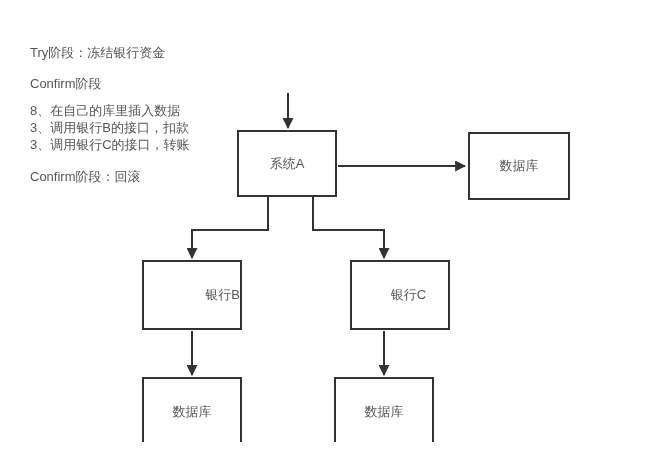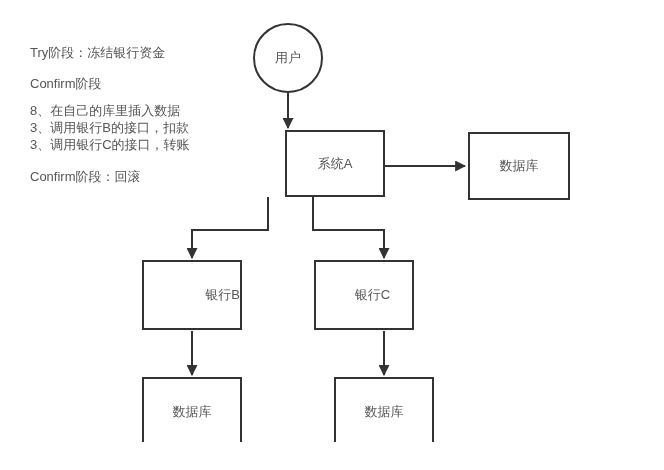--- a/index.html
+++ b/index.html
@@ -64,37 +64,34 @@
       </marker>
     </defs>
     <line x1="288" y1="93" x2="288" y2="128" stroke="#333333" stroke-width="2" marker-end="url(#arrow)"></line>
     <line x1="338" y1="166" x2="465" y2="166" stroke="#333333" stroke-width="2" marker-end="url(#arrow)"></line>
     <polyline points="268,197 268,230 192,230 192,258" fill="none" stroke="#333333" stroke-width="2" marker-end="url(#arrow)"></polyline>
     <polyline points="313,197 313,230 384,230 384,258" fill="none" stroke="#333333" stroke-width="2" marker-end="url(#arrow)"></polyline>
     <line x1="192" y1="331" x2="192" y2="375" stroke="#333333" stroke-width="2" marker-end="url(#arrow)"></line>
     <line x1="384" y1="331" x2="384" y2="375" stroke="#333333" stroke-width="2" marker-end="url(#arrow)"></line>
   </svg>
 
-  <div class="node circle" style="left:253px; top:23px;  width:70px;  height:70px;">
-    <span>用户</span>
-  </div>
 
-  <div class="node" style="left:237px; top:130px; width:100px; height:67px;margin-left:48px;">
+  <div class="node" style="left:237px; top:130px; width:100px; height:67px;">
     <span>系统A</span>
   </div>
 
   <div class="node" style="left:468px; top:132px; width:102px; height:68px;">
     <span>数据库</span>
   </div>
 
   <div class="node" style="left:142px; top:260px; width:100px; height:70px;justify-content:flex-end;">
     <span>银行B</span>
   </div>
 
-  <div class="node" style="left:314px; top:260px; width:100px; height:70px;padding-left:17px;">
+  <div class="node" style="left:350px; top:260px; width:100px; height:70px;padding-left:17px;">
     <span>银行C</span>
   </div>
 
   <div class="node" style="left:142px; top:377px; width:100px; height:70px;">
     <span>数据库</span>
   </div>
 
   <div class="node" style="left:334px; top:377px; width:100px; height:70px;">
     <span>数据库</span>
   </div>

